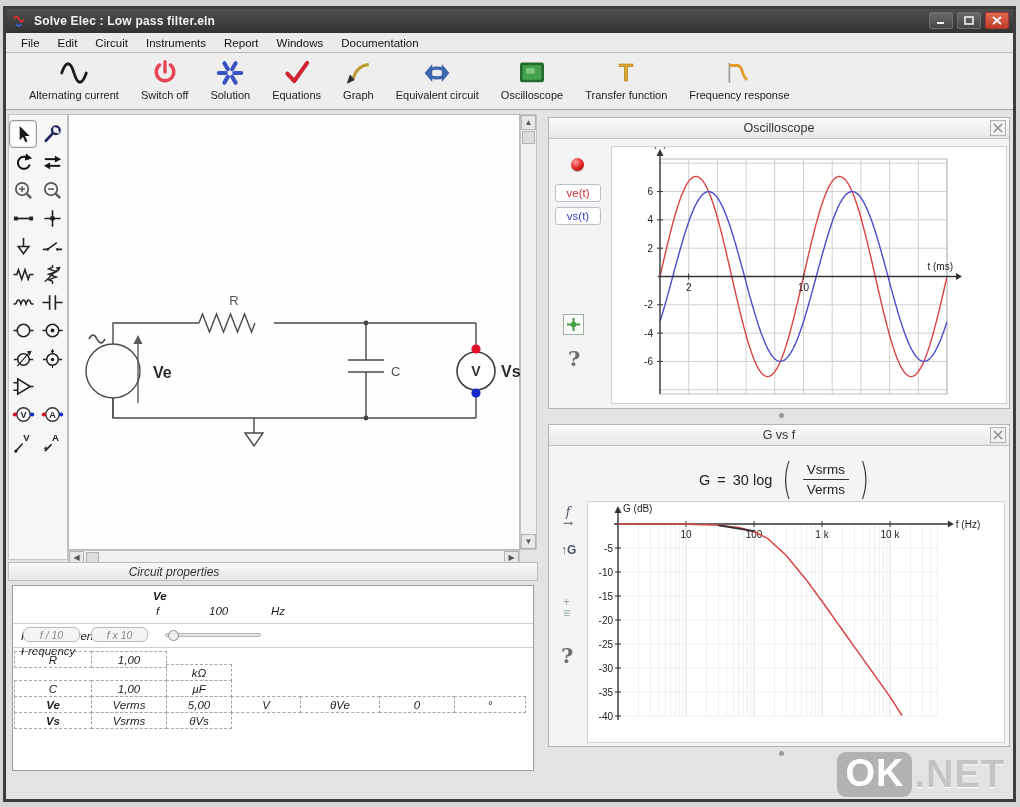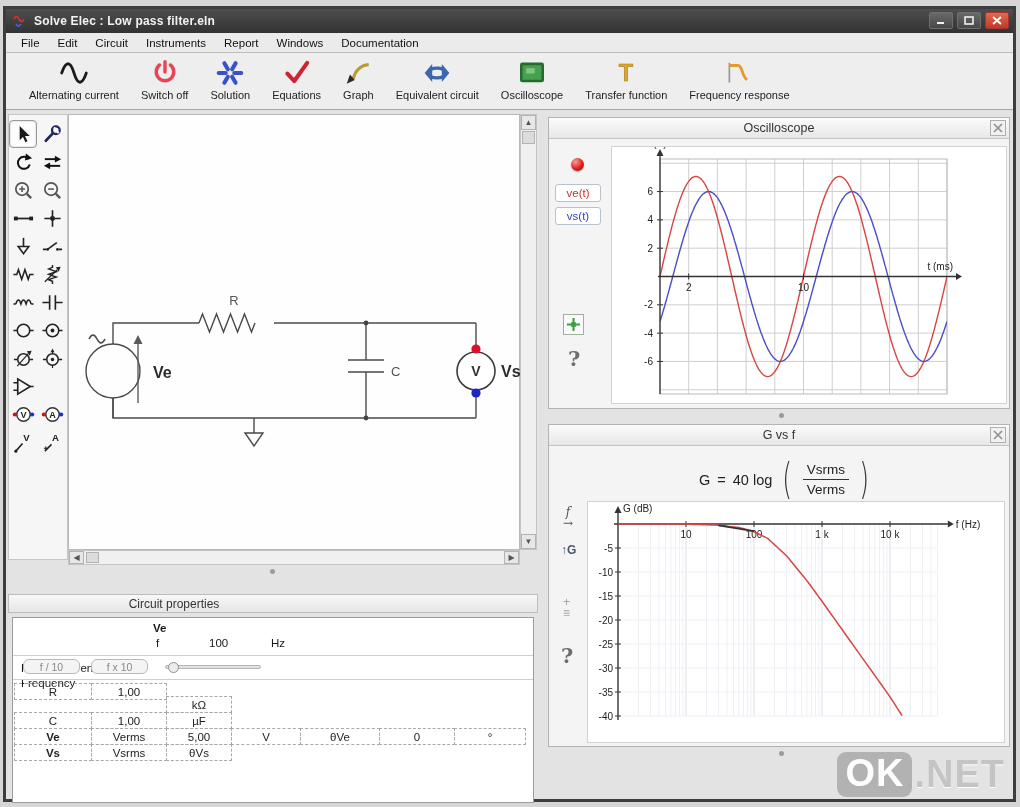--- a/index.html
+++ b/index.html
@@ -388,21 +388,21 @@
       <div class="sthumb" style="left:1px;top:16px;width:13px;height:13px;"></div>
       <div class="sbtn" style="left:0;bottom:0;width:15px;height:15px;">▼</div>
     </div>
     <div class="hscroll">
       <div class="sbtn" style="left:0;top:0;width:15px;height:13px;">◀</div>
       <div class="sthumb" style="left:17px;top:1px;width:13px;height:11px;"></div>
       <div class="sbtn" style="right:0;top:0;width:15px;height:13px;">▶</div>
     </div>
     <div class="dot" style="left:264px;top:459px;"></div>
 
-    <div style="position:absolute;left:2px;top:484px;width:530px;height:212px;">
+    <div style="position:absolute;left:2px;top:452px;width:530px;height:212px;font-style:italic;">
       <div class="props-head">
         <span>Circuit properties</span>
       </div>
       <div class="props-body">
         <div class="prow" style="top:4px;">
           <span class="lab">Phase reference</span>
           <span style="position:absolute;left:140px;font-weight:bold;">Ve</span>
         </div>
         <div class="prow" style="top:19px;">
           <span class="lab">Frequency</span>
@@ -527,21 +527,21 @@
         <span>G vs f</span>
         <div class="pclose">
           <svg viewBox="0 0 10 10">
                 <path d="M1 1 L9 9 M9 1 L1 9" stroke="#909090" stroke-width="1.6"></path>
               </svg>
         </div>
       </div>
       <div class="formula" style="left:150px;top:30px;">
         <span>G</span>
         <span>=</span>
-        <span>40 log</span>
+        <span>30 log</span>
         <span class="paren">(</span>
         <span class="frac">
           <span class="num">Vsrms</span>
           <span class="den">Verms</span>
         </span>
         <span class="paren">)</span>
       </div>
       <div class="sideicon" style="left:14px;top:82px;font-style:italic;font-family:'DejaVu Serif',serif;"><span>f</span><br>→</div>
       <div class="sideicon" style="left:12px;top:120px;font-weight:bold;">↑<span>G</span></div>
       <div class="sideicon" style="left:14px;top:172px;color:#9aa;">+<br>≡</div>

